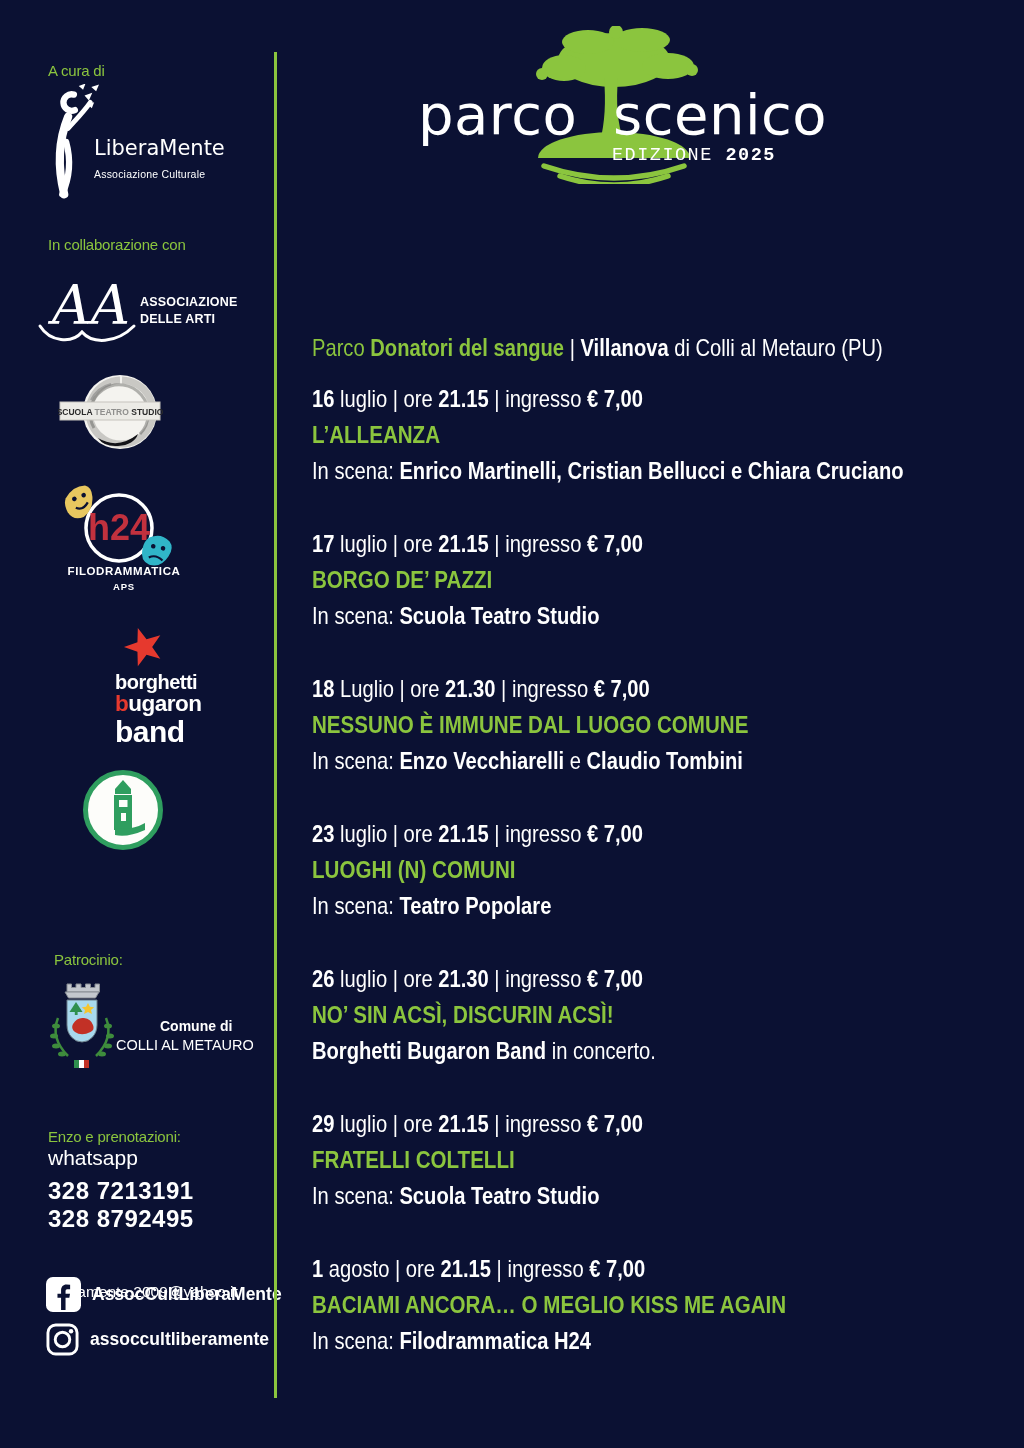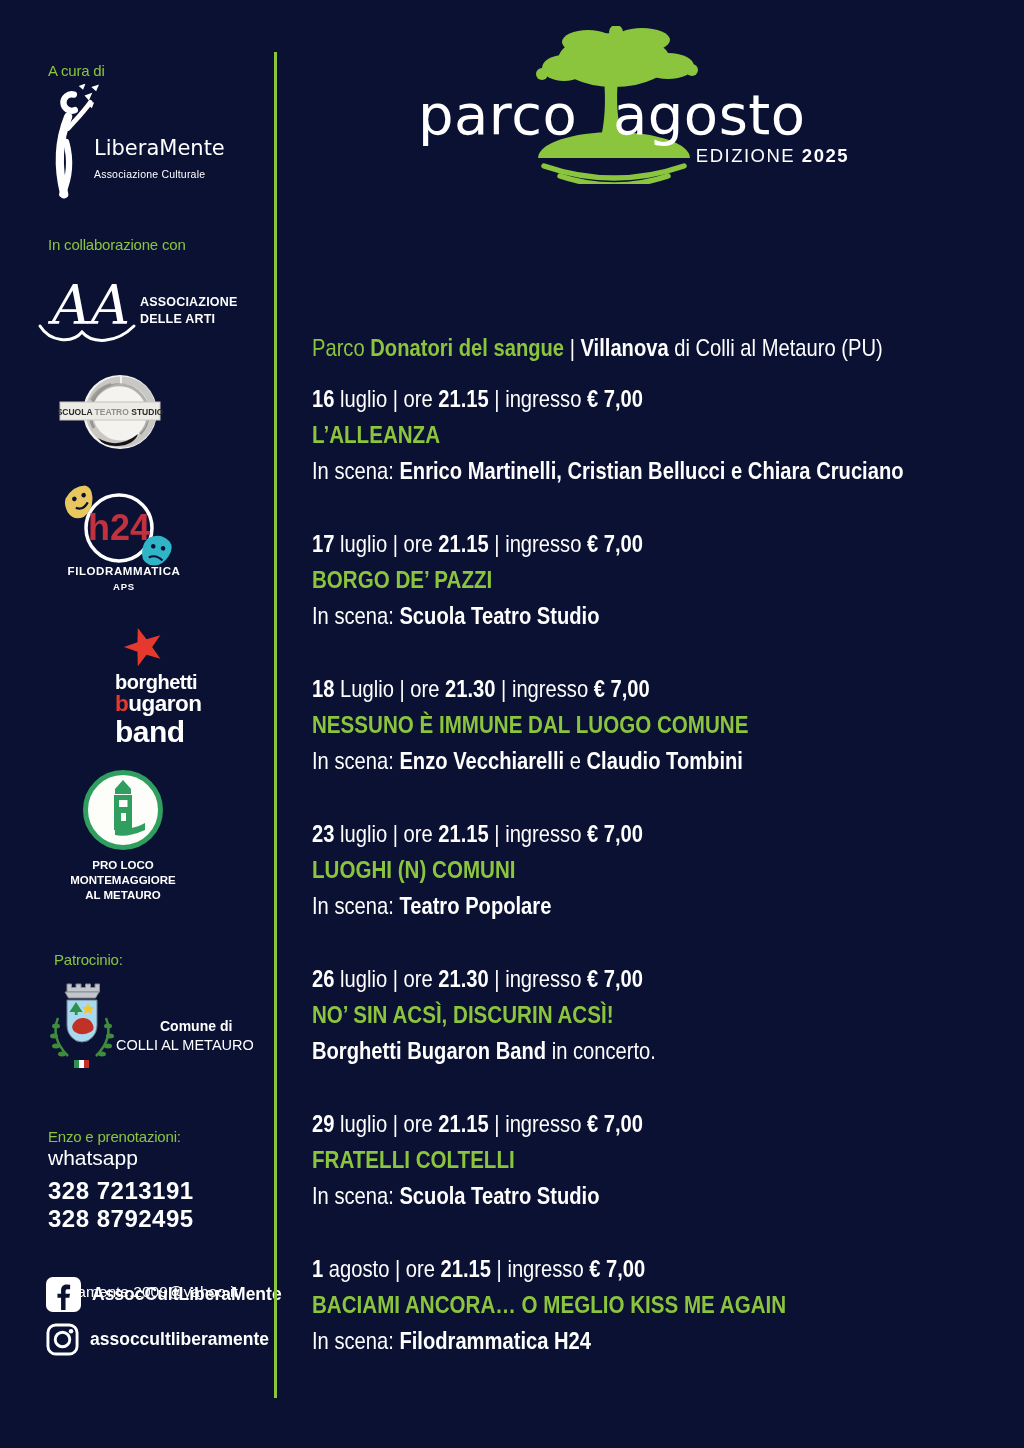--- a/index.html
+++ b/index.html
@@ -64,21 +64,21 @@
   .ig-row{left:46px;top:1323px;}
   .social-label{font-size:17.5px;font-weight:bold;}
 
   .divider{position:absolute;left:274px;top:52px;width:3px;height:1346px;background:var(--green);}
 
   
   .logo-word{position:absolute;top:87px;font-size:56px;line-height:1;font-family:"DejaVu Sans",sans-serif;letter-spacing:0.5px;}
   .logo-parco{left:418px;}
   .logo-scenico{left:613px;}
   .logo-tree{position:absolute;left:536px;top:26px;width:162px;height:158px;}
-  .logo-edition{position:absolute;left:612px;top:145px;width:237px;text-align:right;font-size:18.5px;letter-spacing:1.5px;}
+  .logo-edition{position:absolute;left:612px;top:145px;width:237px;font-size:18.5px;letter-spacing:1.5px;font-family:Liberation Mono, monospace;}
   .main-title{position:absolute;left:296px;top:196px;width:678px;text-align:center;font-size:34px;letter-spacing:7px;white-space:nowrap;}
 
   
   .venue-line{position:absolute;left:312px;top:310px;font-size:24px;white-space:nowrap;transform:scaleX(.84);transform-origin:left top;}
   .event-list{position:absolute;left:312px;top:381px;width:705px;}
   .event{margin-bottom:37px;}
   .ev-line{margin:0;font-size:24px;line-height:36px;white-space:nowrap;transform:scaleX(.84);transform-origin:left top;}
   .ev-title{color:var(--green);font-weight:bold;font-size:24.5px;}
 </style>
 </head>
@@ -163,25 +163,20 @@
   <svg class="abs proloco-svg" viewBox="0 0 84 88">
     <circle cx="42" cy="42" r="37.5" fill="#fdfdfa" stroke="#2f9e5f" stroke-width="5"></circle>
     <g fill="#2f9e5f">
       <path d="M34,21 l8,-9 8,9 v5 h-16 z"></path>
       <rect x="33" y="27" width="18" height="35"></rect>
       <path d="M34,60 Q50,63 64,55 L64,62 Q46,70 34,67 z"></path>
     </g>
     <rect x="38" y="32" width="8.5" height="7" fill="#fdfdfa"></rect>
     <rect x="40" y="45" width="5" height="8" fill="#fdfdfa"></rect>
   </svg>
-  <div class="abs proloco-text">
-    <div>PRO LOCO</div>
-    <div>MONTEMAGGIORE</div>
-    <div>AL METAURO</div>
-  </div>
 
   <div class="side-label patrocinio">Patrocinio:</div>
 
   <svg class="abs stemma-svg" viewBox="0 0 72 100">
     <g fill="#c3c7cd" stroke="#878c93" stroke-width="1">
       <path d="M21,16 v-8 h4.5 v3.5 h4.5 v-3.5 h5 v3.5 h4.5 v-3.5 h5 v3.5 h4.5 v-3.5 h4.5 v8 z"></path>
       <path d="M19,16 h34 l-3.5,6 h-27 z"></path>
     </g>
     <path d="M21,24 h30 v25 a15,17 0 0 1 -15,17 a15,17 0 0 1 -15,-17 z" fill="#a8d9ee" stroke="#6d7f8a" stroke-width="1"></path>
     <g fill="#2f8f4e">
@@ -251,21 +246,21 @@
         <circle cx="156" cy="44" r="6"></circle>
         <circle cx="80" cy="6" r="7"></circle>
       <path d="M68,52 C70,76 69,96 64,116 L88,116 C81,96 80,76 82,52 Z"></path>
       <path d="M2,132 A76,26 0 0 1 154,132 Z"></path>
     </g>
     <g stroke="#8bc53e" stroke-width="5.5" fill="none" stroke-linecap="round">
       <path d="M8,140 Q78,164 148,140"></path>
       <path d="M24,150 Q78,168 132,150"></path>
     </g>
   </svg>
-  <div class="logo-word logo-scenico">agosto</div>
+  <div class="logo-word logo-scenico">scenico</div>
   <div class="logo-edition"><span>EDIZIONE </span><span class="b">2025</span></div>
 
   <p class="venue-line"><span class="green">Parco </span><span class="green b">Donatori del sangue</span><span> | </span><span class="b">Villanova</span><span> di Colli al Metauro (PU)</span></p>
 
   <div class="event-list">
     <div class="event">
       <p class="ev-line ev-date"><span class="b ev-day">16</span><span class="ev-m1"> luglio | ore </span><span class="b ev-time">21.15</span><span class="ev-m2"> | ingresso </span><span class="b ev-price">€ 7,00</span></p>
       <p class="ev-line ev-title">L’ALLEANZA</p>
       <p class="ev-line ev-cast"><span>In scena: </span><span class="b">Enrico Martinelli, Cristian Bellucci e Chiara Cruciano</span></p>
     </div>

